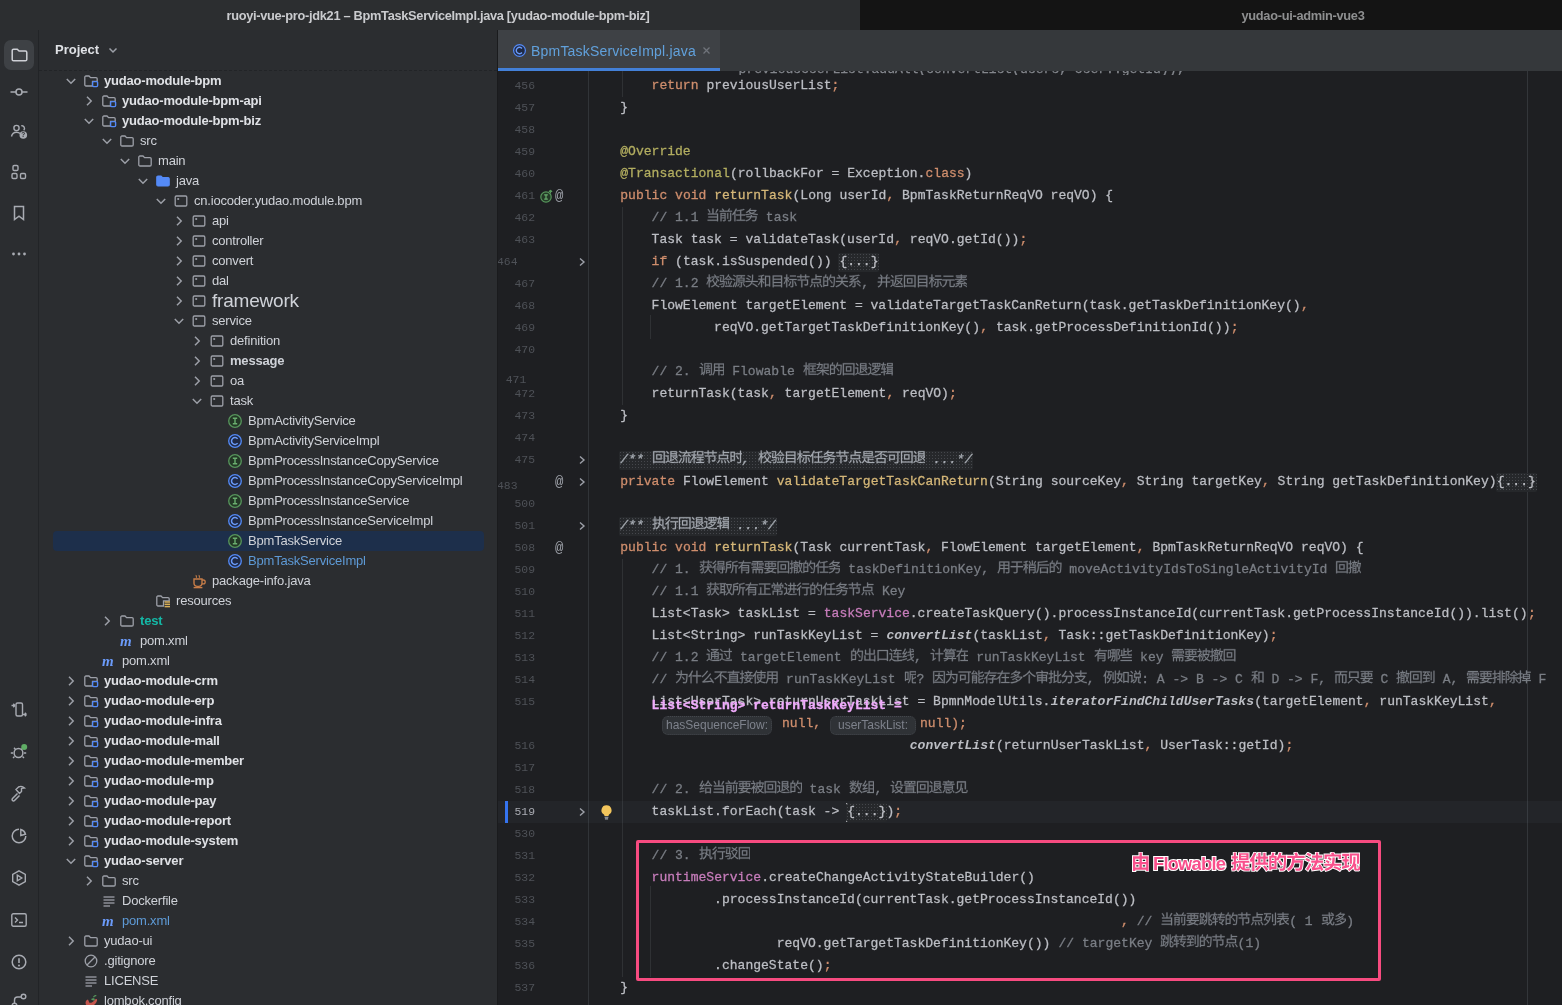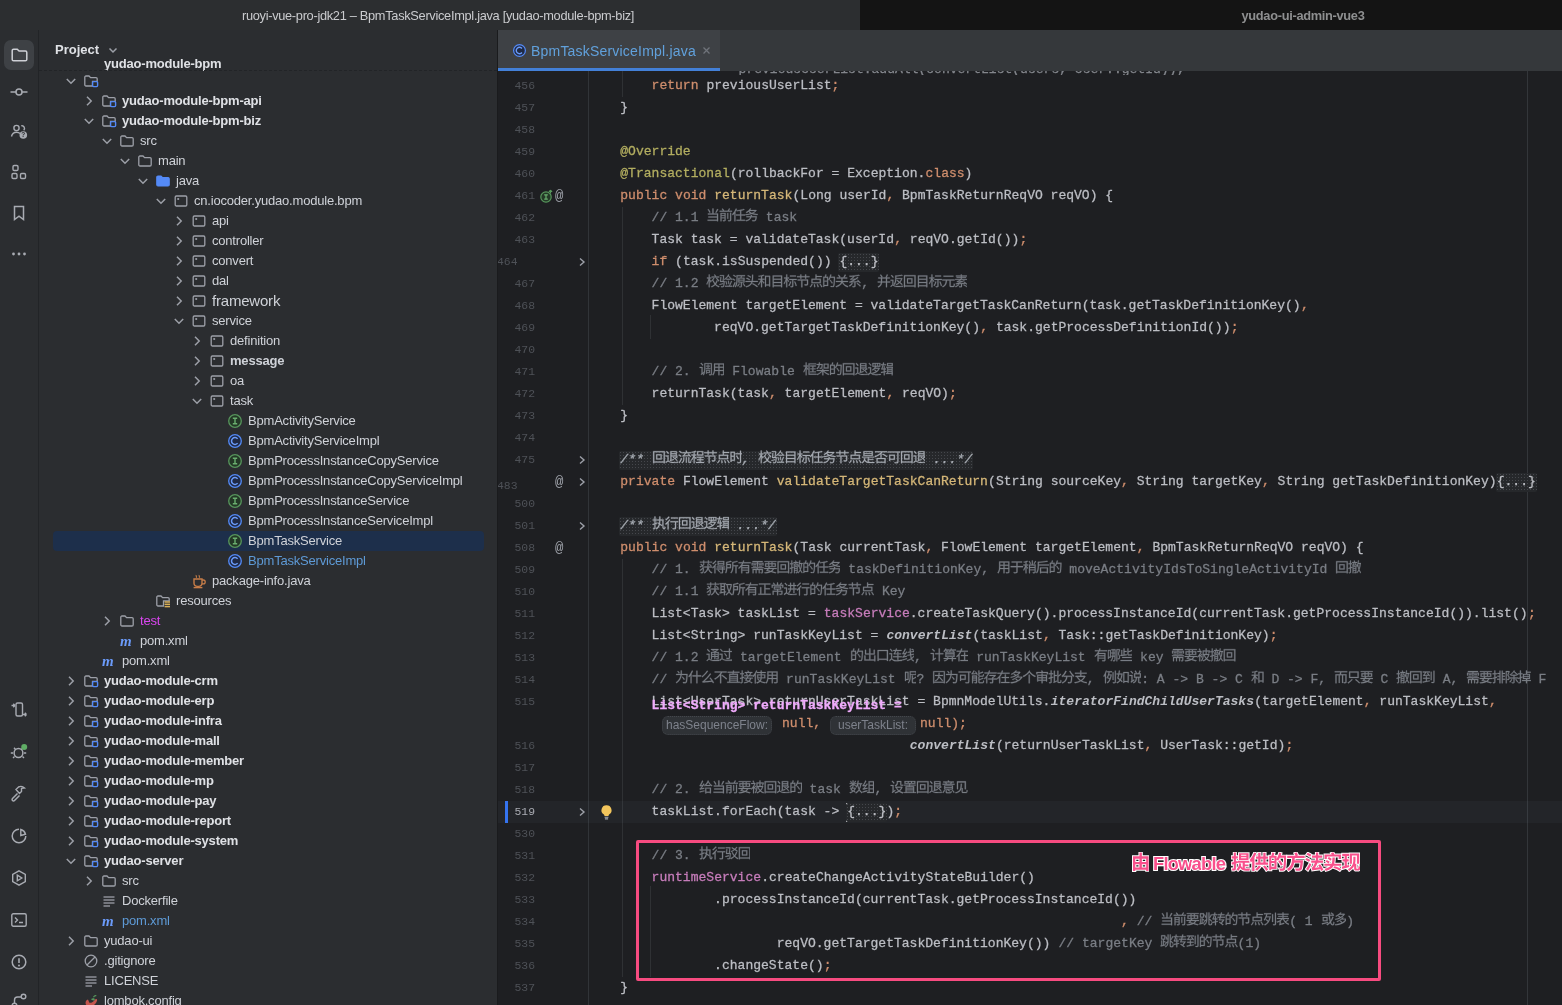--- a/index.html
+++ b/index.html
@@ -115,21 +115,21 @@
       <path id="g104" d="M536 -406C585 -333 647 -234 675 -173L777 -235C746 -294 679 -390 630 -459ZM585 -849C556 -730 508 -609 450 -523V-687H295C312 -729 330 -781 346 -831L216 -850C212 -802 200 -737 187 -687H73V60H182V-14H450V-484C477 -467 511 -442 528 -426C559 -469 589 -524 616 -585H831C821 -231 808 -80 777 -48C765 -34 754 -31 734 -31C708 -31 648 -31 584 -37C605 -4 621 47 623 80C682 82 743 83 781 78C822 71 850 60 877 22C919 -31 930 -191 943 -641C944 -655 944 -695 944 -695H661C676 -737 690 -780 701 -822ZM182 -583H342V-420H182ZM182 -119V-316H342V-119Z"></path>
       <path id="g105" d="M416 -818C436 -779 460 -728 476 -689H52V-572H306C296 -360 277 -133 35 -5C68 20 105 62 123 94C304 -10 379 -167 412 -335H729C715 -156 697 -69 670 -46C656 -35 643 -33 621 -33C591 -33 521 -34 452 -40C475 -8 493 43 495 78C562 81 629 82 668 77C714 73 746 63 776 30C818 -13 839 -126 857 -399C859 -415 860 -451 860 -451H430C434 -491 437 -532 440 -572H949V-689H538L607 -718C591 -758 561 -818 534 -863Z"></path>
       <path id="g106" d="M94 -751C158 -721 242 -673 280 -638L350 -737C308 -770 223 -814 160 -839ZM35 -481C99 -453 183 -407 222 -373L289 -473C246 -506 161 -548 98 -571ZM70 -3 172 78C232 -20 295 -134 348 -239L260 -319C200 -203 123 -78 70 -3ZM399 66C433 50 484 41 819 0C835 32 847 63 855 89L962 35C935 -47 863 -163 795 -250L698 -203C721 -171 744 -136 765 -100L529 -75C579 -151 629 -242 670 -333H942V-446H701V-587H906V-701H701V-850H579V-701H381V-587H579V-446H340V-333H529C489 -234 441 -146 423 -119C399 -82 381 -60 357 -54C372 -20 393 40 399 66Z"></path>
       <path id="g107" d="M530 -66C658 -28 789 33 866 85L939 -10C858 -59 716 -118 586 -155ZM232 -545C284 -515 348 -467 376 -434L451 -520C419 -554 354 -597 302 -623ZM130 -395C183 -366 249 -321 279 -287L351 -377C318 -409 251 -451 198 -475ZM77 -756V-526H196V-644H801V-526H927V-756H588C573 -790 551 -830 531 -862L410 -825C422 -804 434 -780 445 -756ZM68 -274V-174H392C334 -103 238 -51 76 -15C101 11 131 57 143 88C364 34 478 -53 539 -174H938V-274H575C600 -367 606 -476 610 -601H483C479 -470 476 -362 446 -274Z"></path>
       <path id="g108" d="M427 -805V-272H540V-701H796V-272H914V-805ZM23 -124 46 -10C150 -38 284 -74 408 -109L393 -217L280 -187V-394H374V-504H280V-681H394V-792H42V-681H164V-504H57V-394H164V-157C111 -144 63 -132 23 -124ZM612 -639V-481C612 -326 584 -127 328 7C350 24 389 69 403 92C528 26 605 -62 653 -156V-40C653 46 685 70 769 70H842C944 70 961 24 972 -133C944 -140 906 -156 879 -177C875 -46 869 -17 842 -17H791C771 -17 763 -25 763 -52V-275H698C717 -346 723 -416 723 -478V-639Z"></path>
     </defs>
   </svg>
 <div id="root">
     <div style="position:absolute;left:0;top:0;width:860px;height:30px;background:#2C2E30"></div>
     <div style="position:absolute;left:860px;top:0;width:702px;height:30px;background:#141414"></div>
-    <div style="position:absolute;left:0px;top:0;width:876px;height:30px;line-height:31px;text-align:center;font-size:12.8px;letter-spacing:-0.3px;font-weight:400;color:#CACBCE">ruoyi-vue-pro-jdk21 – BpmTaskServiceImpl.java [yudao-module-bpm-biz]</div>
+    <div style="position:absolute;left:0px;top:0;width:876px;height:30px;line-height:31px;text-align:center;font-size:12.8px;letter-spacing:-0.3px;font-weight:700;color:#CACBCE">ruoyi-vue-pro-jdk21 – BpmTaskServiceImpl.java [yudao-module-bpm-biz]</div>
     <div style="position:absolute;left:1160px;top:0;width:286px;height:30px;line-height:31px;text-align:center;font-size:12.8px;letter-spacing:-0.3px;font-weight:600;color:#8E8F90">yudao-ui-admin-vue3</div>
     <div style="position:absolute;left:0;top:30px;width:38px;height:975px;background:#2B2D30;border-right:1px solid #222427"></div>
     <div style="position:absolute;left:4px;top:40px;width:30px;height:30px;background:#3E4145;border-radius:7px"></div>
     <svg style="position:absolute;left:9px;top:45px" width="20" height="20" viewBox="0 0 20 20">
       <path d="M3.2 5.6c0-.8.6-1.4 1.4-1.4h3.6l1.9 1.9h6.3c.8 0 1.4.6 1.4 1.4v6.9c0 .8-.6 1.4-1.4 1.4H4.6c-.8 0-1.4-.6-1.4-1.4z" fill="none" stroke="#CED0D6" stroke-width="1.5"></path>
     </svg>
     <svg style="position:absolute;left:9px;top:82px" width="20" height="20" viewBox="0 0 20 20">
       <circle cx="10" cy="10" r="3" fill="none" stroke="#A8ABB2" stroke-width="1.5"></circle>
       <line x1="1.5" y1="10" x2="7" y2="10" stroke="#A8ABB2" stroke-width="1.5"></line>
       <line x1="13" y1="10" x2="18.5" y2="10" stroke="#A8ABB2" stroke-width="1.5"></line>
@@ -202,21 +202,21 @@
     </div>
     <div style="position:absolute;left:39px;top:0px;width:458px;height:1005px;overflow:hidden">
       <div style="position:relative;margin-left:-39px">
         <svg style="position:absolute;left:63px;top:73px" width="16" height="16" viewBox="0 0 16 16">
           <path d="M3.8 6 8 10.2 12.2 6" fill="none" stroke="#9DA0A8" stroke-width="1.5"></path>
         </svg>
         <svg style="position:absolute;left:83px;top:73px" width="16" height="16" viewBox="0 0 16 16">
           <path d="M1.8 4.2c0-.7.5-1.2 1.2-1.2h3l1.6 1.6h5.4c.7 0 1.2.5 1.2 1.2v2.7h-4.7v4.5H3c-.7 0-1.2-.5-1.2-1.2z" fill="none" stroke="#9DA0A8" stroke-width="1.3"></path>
           <rect x="9.6" y="8.6" width="5" height="5" rx="1" fill="#2B2D30" stroke="#548AF7" stroke-width="1.4"></rect>
         </svg>
-        <div style="position:absolute;left:104px;top:54px;height:20px;line-height:20px;font-size:13px;letter-spacing:-0.2px;font-weight:600;color:#DFE1E5;white-space:pre">yudao-module-bpm</div>
+        <div style="position:absolute;left:104px;top:71px;height:20px;line-height:20px;font-size:13px;letter-spacing:-0.2px;font-weight:600;color:#DFE1E5;white-space:pre">yudao-module-bpm</div>
         <svg style="position:absolute;left:81px;top:93px" width="16" height="16" viewBox="0 0 16 16">
           <path d="M6 3.8 10.2 8 6 12.2" fill="none" stroke="#9DA0A8" stroke-width="1.5"></path>
         </svg>
         <svg style="position:absolute;left:101px;top:93px" width="16" height="16" viewBox="0 0 16 16">
           <path d="M1.8 4.2c0-.7.5-1.2 1.2-1.2h3l1.6 1.6h5.4c.7 0 1.2.5 1.2 1.2v2.7h-4.7v4.5H3c-.7 0-1.2-.5-1.2-1.2z" fill="none" stroke="#9DA0A8" stroke-width="1.3"></path>
           <rect x="9.6" y="8.6" width="5" height="5" rx="1" fill="#2B2D30" stroke="#548AF7" stroke-width="1.4"></rect>
         </svg>
         <div style="position:absolute;left:122px;top:91px;height:20px;line-height:20px;font-size:13px;letter-spacing:-0.2px;font-weight:600;color:#DFE1E5;white-space:pre">yudao-module-bpm-api</div>
         <svg style="position:absolute;left:81px;top:113px" width="16" height="16" viewBox="0 0 16 16">
           <path d="M3.8 6 8 10.2 12.2 6" fill="none" stroke="#9DA0A8" stroke-width="1.5"></path>
@@ -287,21 +287,21 @@
           <circle cx="5.2" cy="6" r="1.1" fill="#9DA0A8"></circle>
         </svg>
         <div style="position:absolute;left:212px;top:271px;height:20px;line-height:20px;font-size:13px;letter-spacing:-0.2px;font-weight:400;color:#CFD2D8;white-space:pre">dal</div>
         <svg style="position:absolute;left:171px;top:293px" width="16" height="16" viewBox="0 0 16 16">
           <path d="M6 3.8 10.2 8 6 12.2" fill="none" stroke="#9DA0A8" stroke-width="1.5"></path>
         </svg>
         <svg style="position:absolute;left:191px;top:293px" width="16" height="16" viewBox="0 0 16 16">
           <rect x="2.2" y="3" width="11.6" height="10" rx="1.2" fill="none" stroke="#9DA0A8" stroke-width="1.3"></rect>
           <circle cx="5.2" cy="6" r="1.1" fill="#9DA0A8"></circle>
         </svg>
-        <div style="position:absolute;left:212px;top:291px;height:20px;line-height:20px;font-size:15px;letter-spacing:-0.2px;font-weight:400;color:#CFD2D8;white-space:pre">framework</div>
+        <div style="position:absolute;left:212px;top:291px;height:20px;line-height:20px;font-size:19px;letter-spacing:-0.2px;font-weight:400;color:#CFD2D8;white-space:pre">framework</div>
         <svg style="position:absolute;left:171px;top:313px" width="16" height="16" viewBox="0 0 16 16">
           <path d="M3.8 6 8 10.2 12.2 6" fill="none" stroke="#9DA0A8" stroke-width="1.5"></path>
         </svg>
         <svg style="position:absolute;left:191px;top:313px" width="16" height="16" viewBox="0 0 16 16">
           <rect x="2.2" y="3" width="11.6" height="10" rx="1.2" fill="none" stroke="#9DA0A8" stroke-width="1.3"></rect>
           <circle cx="5.2" cy="6" r="1.1" fill="#9DA0A8"></circle>
         </svg>
         <div style="position:absolute;left:212px;top:311px;height:20px;line-height:20px;font-size:13px;letter-spacing:-0.2px;font-weight:400;color:#CFD2D8;white-space:pre">service</div>
         <svg style="position:absolute;left:189px;top:333px" width="16" height="16" viewBox="0 0 16 16">
           <path d="M6 3.8 10.2 8 6 12.2" fill="none" stroke="#9DA0A8" stroke-width="1.5"></path>
@@ -391,21 +391,21 @@
             <line x1="9.6" y1="13.6" x2="15" y2="13.6"></line>
           </g>
         </svg>
         <div style="position:absolute;left:176px;top:591px;height:20px;line-height:20px;font-size:13px;letter-spacing:-0.2px;font-weight:400;color:#CFD2D8;white-space:pre">resources</div>
         <svg style="position:absolute;left:99px;top:613px" width="16" height="16" viewBox="0 0 16 16">
           <path d="M6 3.8 10.2 8 6 12.2" fill="none" stroke="#9DA0A8" stroke-width="1.5"></path>
         </svg>
         <svg style="position:absolute;left:119px;top:613px" width="16" height="16" viewBox="0 0 16 16">
           <path d="M1.8 4.2c0-.7.5-1.2 1.2-1.2h3l1.6 1.6h5.4c.7 0 1.2.5 1.2 1.2v6c0 .7-.5 1.2-1.2 1.2H3c-.7 0-1.2-.5-1.2-1.2z" fill="none" stroke="#9DA0A8" stroke-width="1.3"></path>
         </svg>
-        <div style="position:absolute;left:140px;top:611px;height:20px;line-height:20px;font-size:13px;letter-spacing:-0.2px;font-weight:400;color:#d946ef;white-space:pre">test</div>
+        <div style="position:absolute;left:140px;top:611px;height:20px;line-height:20px;font-size:13px;letter-spacing:-0.2px;font-weight:700;color:#14b8a6;white-space:pre">test</div>
         <span style="position:absolute;left:120px;top:633px;font:italic bold 15px 'Liberation Serif', serif;color:#6B9BFA;line-height:16px">m</span>
         <div style="position:absolute;left:140px;top:631px;height:20px;line-height:20px;font-size:13px;letter-spacing:-0.2px;font-weight:400;color:#CFD2D8;white-space:pre">pom.xml</div>
         <span style="position:absolute;left:102px;top:653px;font:italic bold 15px 'Liberation Serif', serif;color:#6B9BFA;line-height:16px">m</span>
         <div style="position:absolute;left:122px;top:651px;height:20px;line-height:20px;font-size:13px;letter-spacing:-0.2px;font-weight:400;color:#CFD2D8;white-space:pre">pom.xml</div>
         <svg style="position:absolute;left:63px;top:673px" width="16" height="16" viewBox="0 0 16 16">
           <path d="M6 3.8 10.2 8 6 12.2" fill="none" stroke="#9DA0A8" stroke-width="1.5"></path>
         </svg>
         <svg style="position:absolute;left:83px;top:673px" width="16" height="16" viewBox="0 0 16 16">
           <path d="M1.8 4.2c0-.7.5-1.2 1.2-1.2h3l1.6 1.6h5.4c.7 0 1.2.5 1.2 1.2v2.7h-4.7v4.5H3c-.7 0-1.2-.5-1.2-1.2z" fill="none" stroke="#9DA0A8" stroke-width="1.3"></path>
           <rect x="9.6" y="8.6" width="5" height="5" rx="1" fill="#2B2D30" stroke="#548AF7" stroke-width="1.4"></rect>
@@ -631,21 +631,21 @@
         </svg>
         <div style="position:absolute;left:497px;top:224px;width:38px;height:22px;font:11.4px/22px 'Liberation Mono',monospace;text-align:right;color:#4E5157">468</div>
         <span class="cd" style="left:589.0px;top:224.0px;color:#BCBEC4;">        FlowElement targetElement = validateTargetTaskCanReturn(task.getTaskDefinitionKey()</span>
         <span class="cd" style="left:1301.1px;top:224.0px;color:#CF8E6D;">,</span>
         <div style="position:absolute;left:497px;top:246px;width:38px;height:22px;font:11.4px/22px 'Liberation Mono',monospace;text-align:right;color:#4E5157">469</div>
         <span class="cd" style="left:589.0px;top:246.0px;color:#BCBEC4;">                reqVO.getTargetTaskDefinitionKey()</span>
         <span class="cd" style="left:980.3px;top:246.0px;color:#CF8E6D;">,</span>
         <span class="cd" style="left:988.1px;top:246.0px;color:#BCBEC4;"> task.getProcessDefinitionId())</span>
         <span class="cd" style="left:1230.7px;top:246.0px;color:#CF8E6D;">;</span>
         <div style="position:absolute;left:497px;top:268px;width:38px;height:22px;font:11.4px/22px 'Liberation Mono',monospace;text-align:right;color:#4E5157">470</div>
-        <div style="position:absolute;left:497px;top:290px;width:38px;height:22px;font:11.4px/22px 'Liberation Mono',monospace;text-align:right;color:#4E5157">471</div>
+        <div style="position:absolute;left:497px;top:298px;width:38px;height:22px;font:11.4px/22px 'Liberation Mono',monospace;text-align:center;color:#4E5157">471</div>
         <span class="cd" style="left:651.6px;top:290.0px;color:#7A7E85;">// 2. </span>
         <svg style="position:absolute;left:698.6px;top:291.17px;" width="25.8" height="13.9" viewBox="0 -880 1856.1 1000" fill="#7A7E85" stroke="#7A7E85" stroke-width="18">
           <use href="#g21" x="0"></use>
           <use href="#g22" x="928"></use>
         </svg>
         <span class="cd" style="left:724.4px;top:290.0px;color:#7A7E85;"> Flowable </span>
         <svg style="position:absolute;left:802.6px;top:291.17px;" width="90.3" height="13.9" viewBox="0 -880 6496.4 1000" fill="#7A7E85" stroke="#7A7E85" stroke-width="18">
           <use href="#g23" x="0"></use>
           <use href="#g24" x="928"></use>
           <use href="#g13" x="1856"></use>

